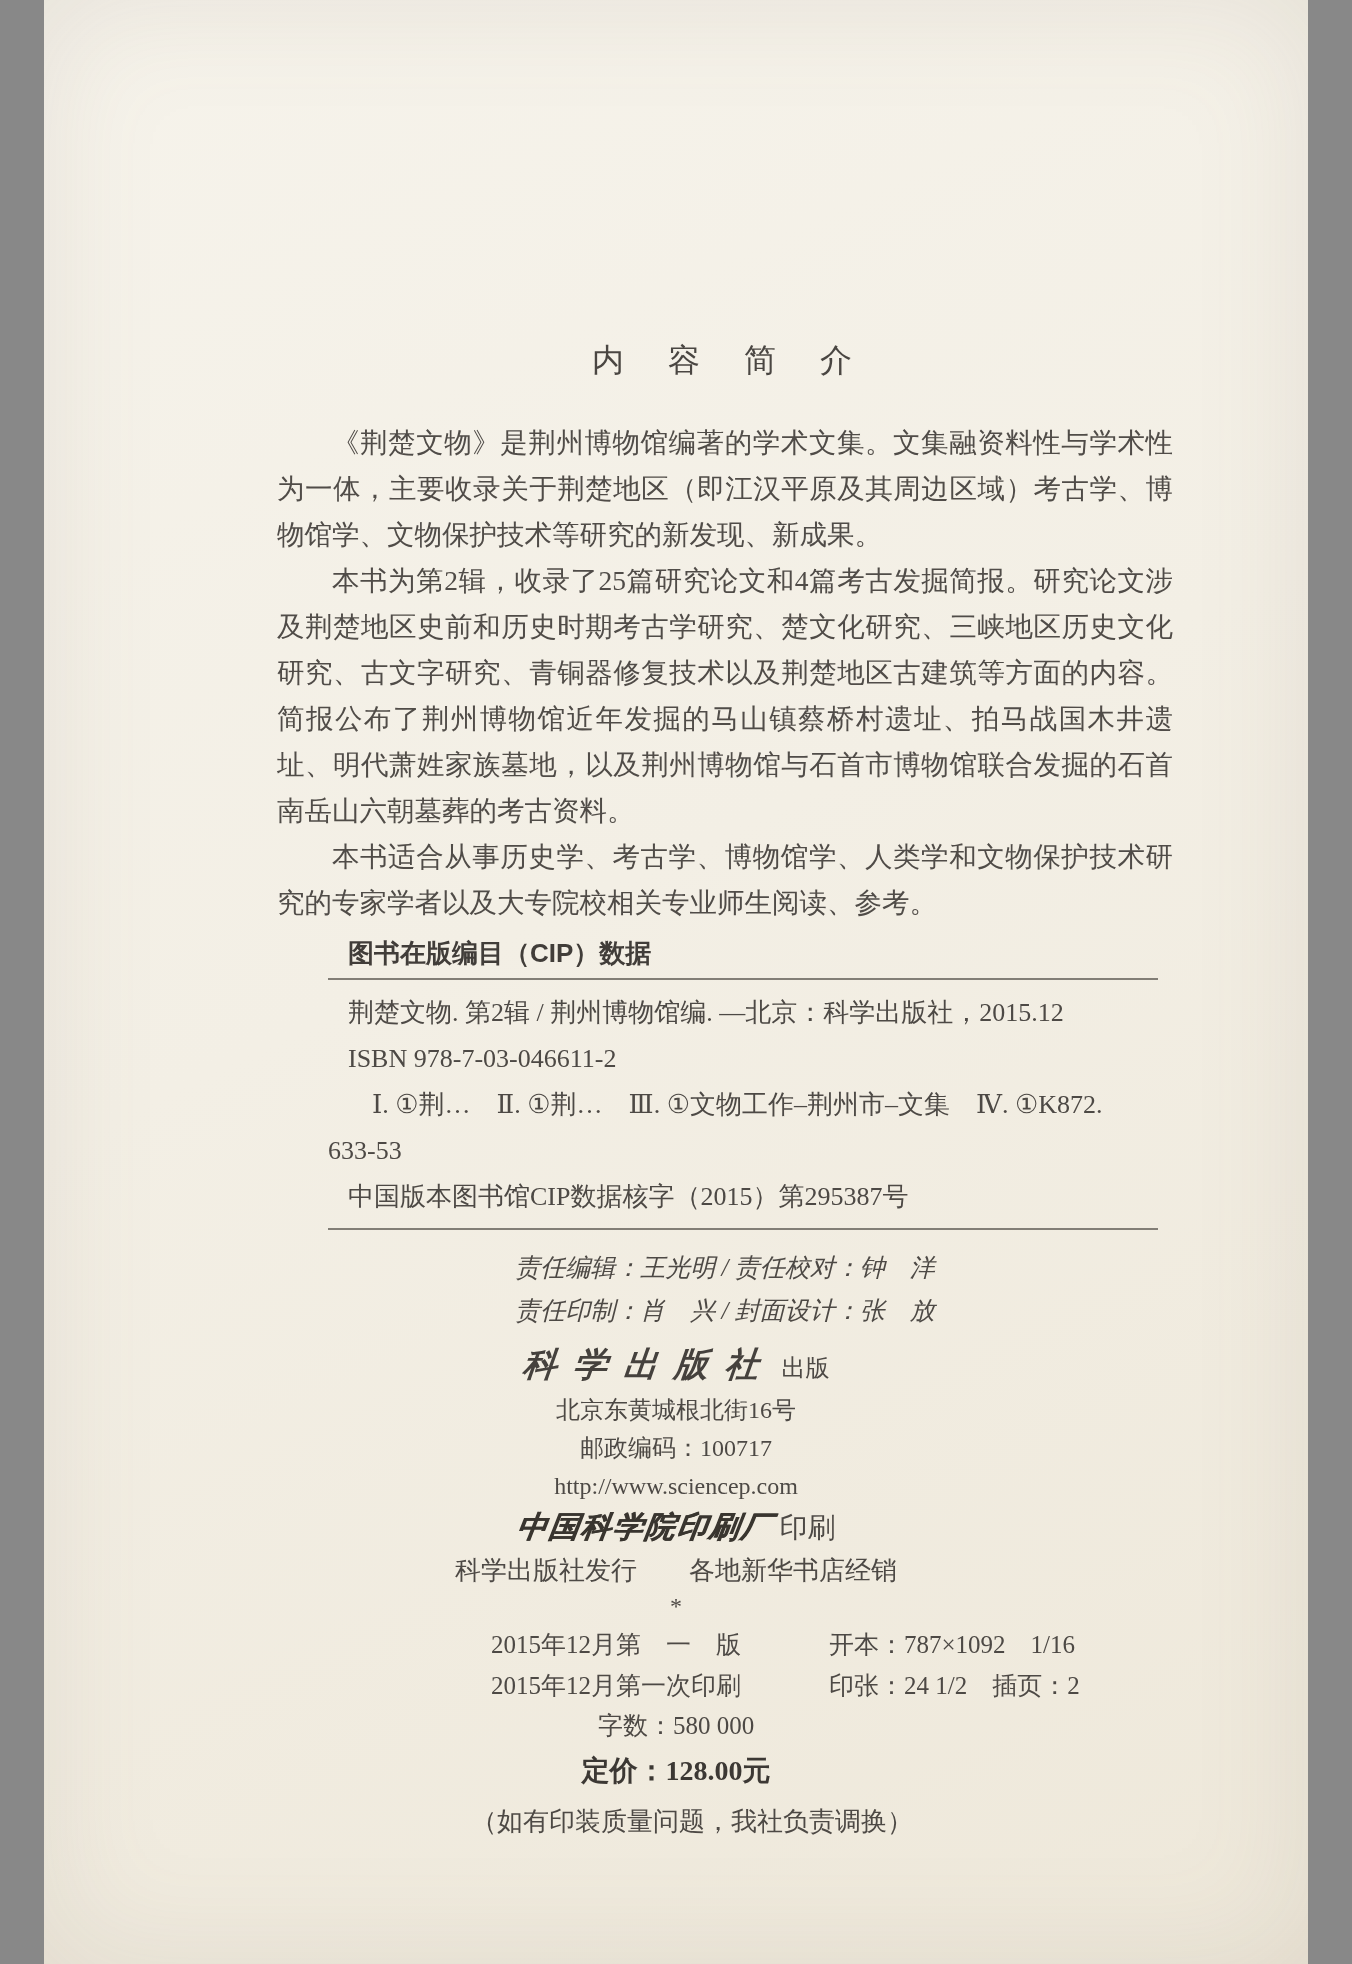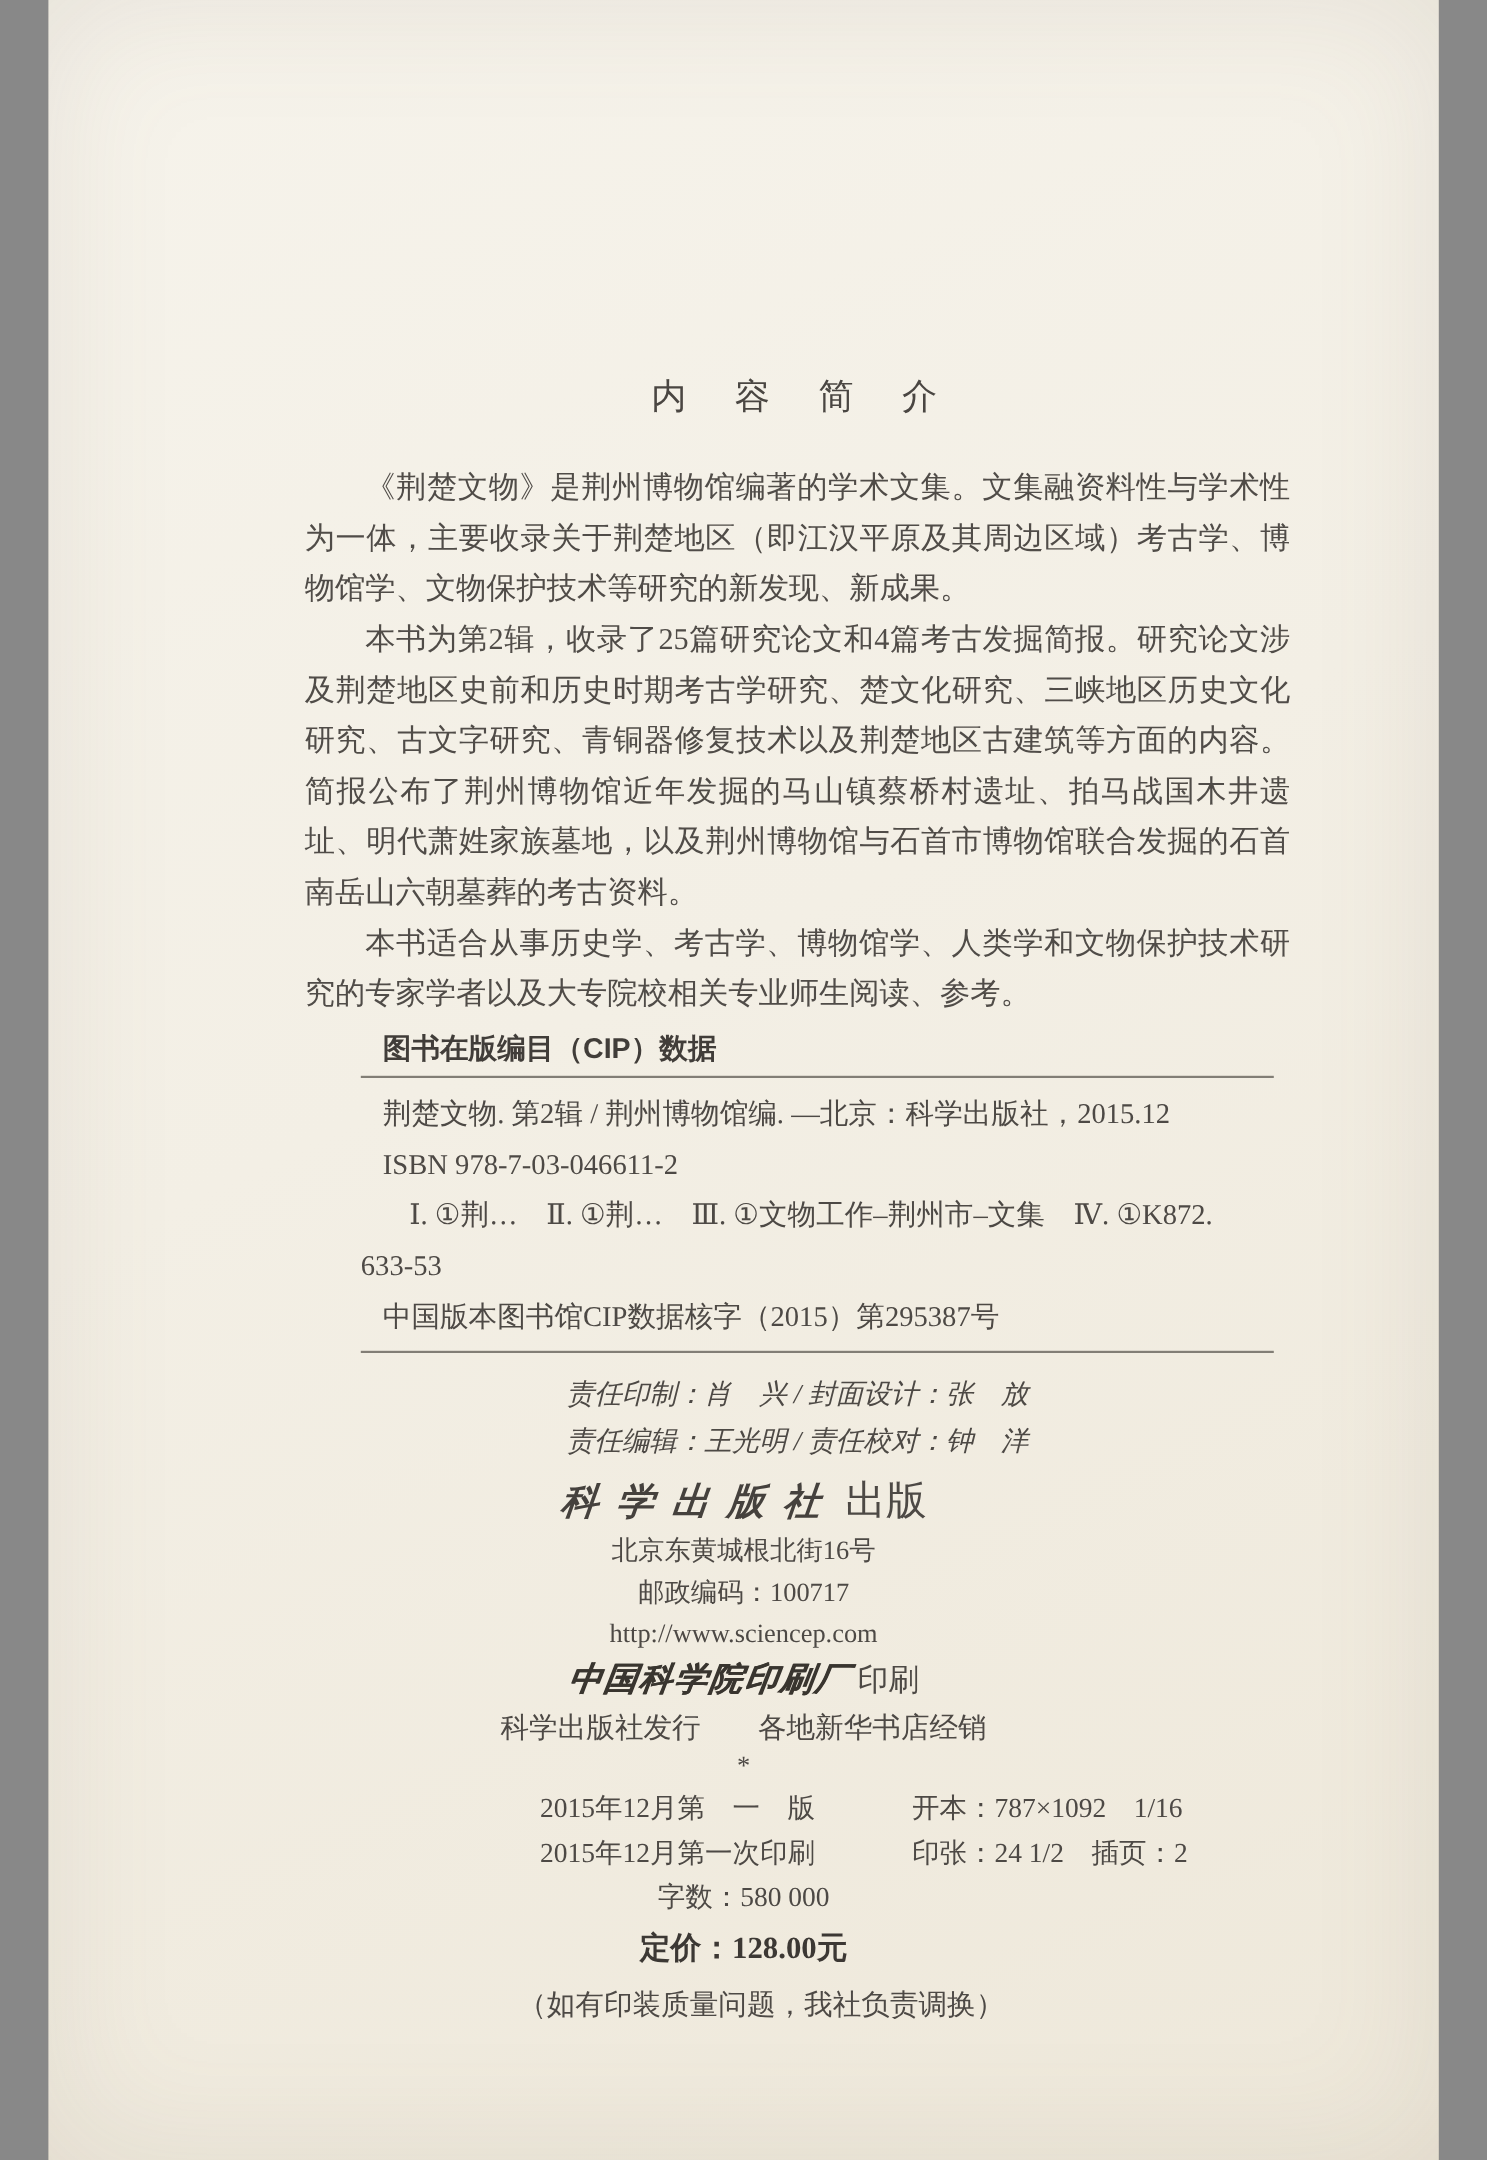--- a/index.html
+++ b/index.html
@@ -61,21 +61,21 @@
   
   .imprint{margin-top:10px;text-align:center;color:#4d4945;}
   .brand-line{font-size:28px;line-height:46px;}
   .calligraphy{
     display:inline-block;
     font-style:italic;font-weight:700;
     transform:skewX(-6deg);
     font-size:34px;letter-spacing:4px;
     color:#45413d;
   }
-  .brand-suffix{font-size:37px;margin-left:12px;}
+  .brand-suffix{font-size:24px;margin-left:12px;}
   .imprint-line{font-size:24px;line-height:38px;}
   .printer-line{font-size:28px;line-height:44px;}
   .printer-brand{
     display:inline-block;
     font-style:italic;font-weight:900;
     transform:skewX(-8deg);
     font-size:30px;letter-spacing:2px;
     color:#39352f;
     text-shadow:0.6px 0 0 #39352f;
   }
@@ -118,22 +118,22 @@
         <div class="cip-line">荆楚文物. 第2辑 / 荆州博物馆编. —北京：科学出版社，2015.12</div>
         <div class="cip-line">ISBN 978-7-03-046611-2</div>
         <div class="cip-line class-line">Ⅰ. ①荆…　Ⅱ. ①荆…　Ⅲ. ①文物工作–荆州市–文集　Ⅳ. ①K872.</div>
         <div class="cip-line hang">633-53</div>
         <div class="cip-line">中国版本图书馆CIP数据核字（2015）第295387号</div>
       </div>
       <hr class="cip-rule">
     </div>
 
     <div class="staff">
+      <div>责任编辑：王光明 / 责任校对：钟　洋</div>
       <div>责任印制：肖　兴 / 封面设计：张　放</div>
-      <div>责任编辑：王光明 / 责任校对：钟　洋</div>
     </div>
 
     <div class="imprint">
       <div class="brand-line">
         <span class="calligraphy">科 学 出 版 社</span>
         <span class="brand-suffix">出版</span>
       </div>
       <div class="imprint-line">北京东黄城根北街16号</div>
       <div class="imprint-line">邮政编码：100717</div>
       <div class="imprint-line">http://www.sciencep.com</div>

